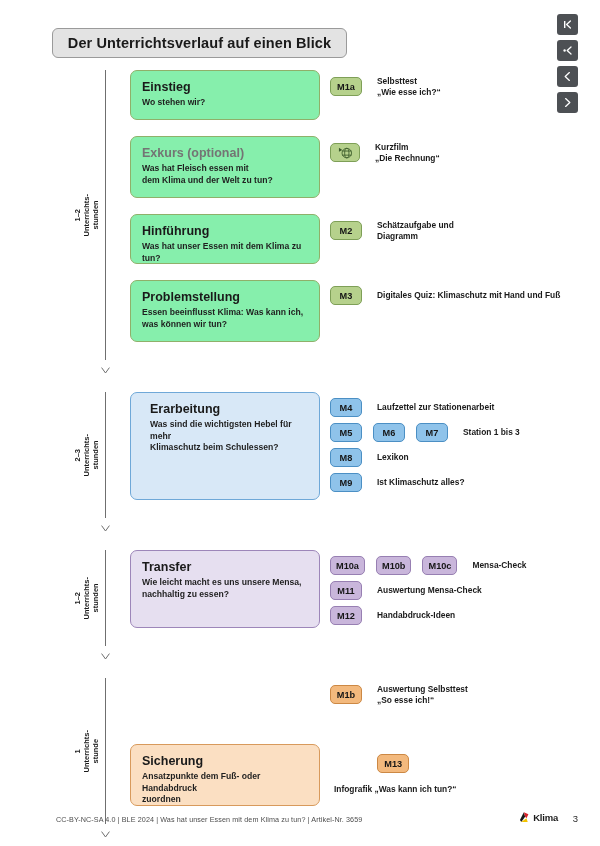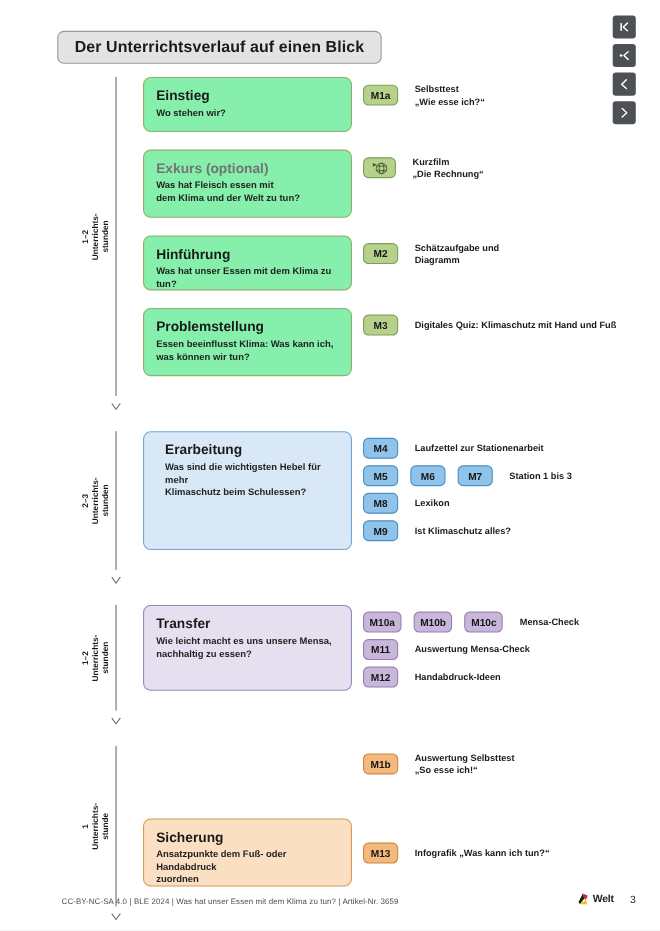--- a/index.html
+++ b/index.html
@@ -295,21 +295,21 @@
         <div class="mrow" style="left: 330px; top: 6px;">
           <div class="chip orangec">M1b</div>
           <div class="mlabel">Auswertung Selbsttest
 „So esse ich!“</div>
         </div>
         <div class="card orange" style="left: 130px; top: 66px; width: 190px; height: 62px;">
           <div class="h">Sicherung</div>
           <div class="d" style="white-space: pre-line;">Ansatzpunkte dem Fuß- oder Handabdruck
 zuordnen</div>
         </div>
-        <div class="mrow" style="left: 330px; top: 88px;">
+        <div class="mrow" style="left: 330px; top: 76px; flex-direction: column;">
           <div class="chip orangec">M13</div>
           <div class="mlabel">Infografik „Was kann ich tun?“</div>
         </div>
         <div class="axis" style="height: 146px;"></div>
         <div class="arrowhead" style="top: 146px;"><svg width="9" height="7" viewBox="0 0 9 7">
             <path d="M0.6 0.6 L4.5 6 L8.4 0.6" fill="none" stroke="#6f6f6f" stroke-width="1"></path>
           </svg></div>
         <div class="sidelabel" style="top: 0px; height: 146px;">
           <div class="vtxt">1
 Unterrichts-
@@ -319,18 +319,18 @@
     </div>
 
   <div id="footer">
     <div class="fl">CC-BY-NC-SA 4.0  |  BLE 2024  |  Was hat unser Essen mit dem Klima zu tun?  |  Artikel-Nr. 3659</div>
     <div class="logo">
       <svg class="mark" viewBox="0 0 20 20">
         <path d="M3 14 L9 2 L11 9 L5 17 Z" fill="#1a1a1a"></path>
         <path d="M9 2 L16 5 L13 11 L11 9 Z" fill="#d8232a"></path>
         <path d="M5 17 L13 11 L15 17 Z" fill="#f2c200"></path>
       </svg>
-      <span class="bz">Welt</span>
+      <span class="bz">Klima</span>
     </div>
     <div class="pg">3</div>
   </div>
 
 </div>
 
 </body></html>

